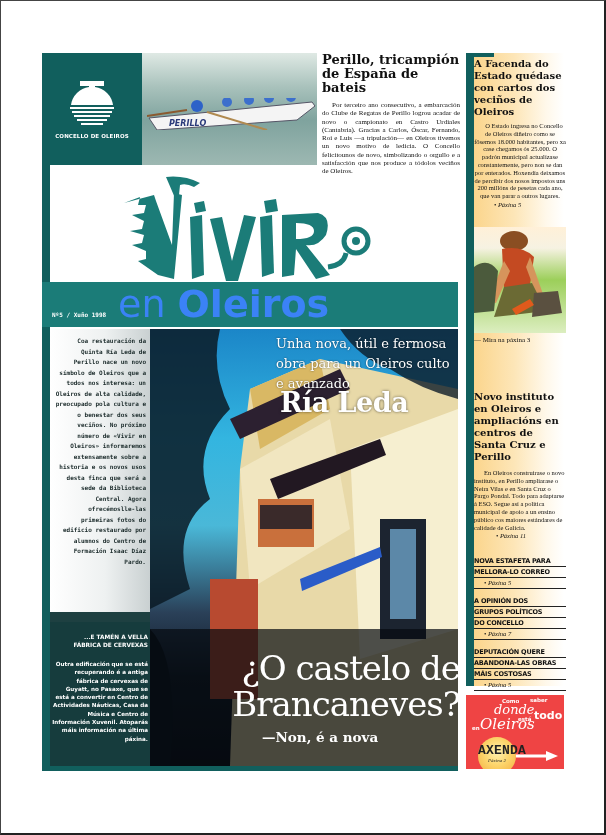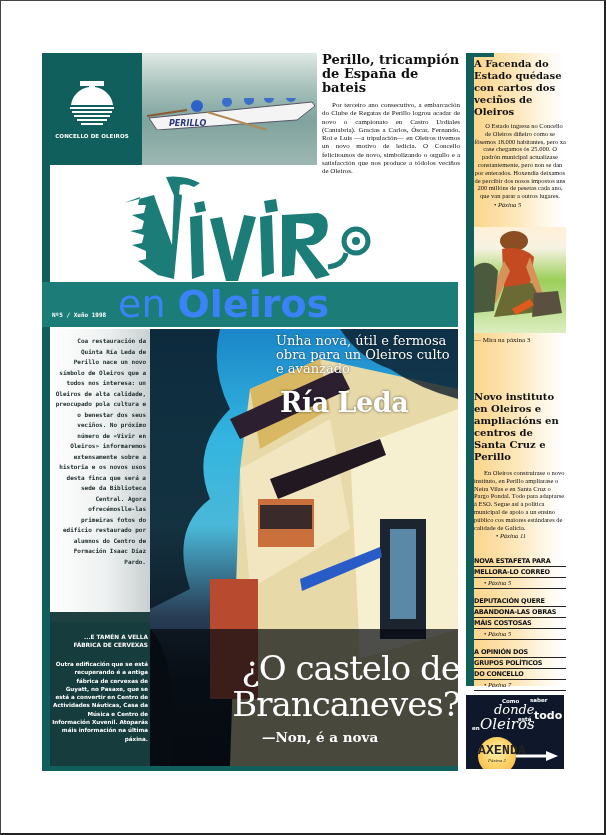--- a/index.html
+++ b/index.html
@@ -39,21 +39,21 @@
 
   .instituto { position: absolute; left: 474px; top: 391px; width: 92px; }
   .instituto-title { font-family: "DejaVu Serif", serif; font-weight: bold; font-size: 10px; line-height: 12px; color: #111; }
   .instituto-body { margin-top: 6px; font-family: "Liberation Serif", serif; font-size: 6.5px; line-height: 7.8px; color: #111; text-indent: 10px; }
 
   .briefs { position: absolute; left: 474px; top: 556px; width: 92px; }
   .brief { margin-bottom: 7px; }
   .brief-line { display: block; border-bottom: 1px solid #222; font-family: "DejaVu Sans", sans-serif; font-weight: bold; font-size: 6.5px; line-height: 10px; color: #111; letter-spacing: -0.2px; }
   .brief-ref { display: block; border-bottom: 1px solid #222; font-family: "Liberation Serif", serif; font-style: italic; font-size: 6.5px; line-height: 10px; padding-left: 10px; color: #111; }
 
-  .axenda-box { position: absolute; left: 466px; top: 695px; width: 98px; height: 74px; background: #0f172a; overflow: hidden; }
+  .axenda-box { position: absolute; left: 466px; top: 695px; width: 98px; height: 74px; background: #ef4444; overflow: hidden; }
   .ax-como { position: absolute; left: 36px; top: 3px; color: #fff; font-family: "DejaVu Sans", sans-serif; font-weight: bold; font-size: 5.5px; }
   .ax-saber { position: absolute; left: 64px; top: 2px; color: #fff; font-family: "DejaVu Sans", sans-serif; font-weight: bold; font-size: 5.5px; }
   .ax-donde { position: absolute; left: 28px; top: 7px; color: #fff; font-family: "DejaVu Serif", serif; font-style: italic; font-size: 13px; }
   .ax-esta { position: absolute; left: 52px; top: 21px; color: #fff; font-family: "DejaVu Sans", sans-serif; font-weight: bold; font-size: 5.5px; }
   .ax-todo { position: absolute; left: 68px; top: 14px; color: #fff; font-family: "DejaVu Sans", sans-serif; font-weight: bold; font-size: 11px; }
   .ax-en { position: absolute; left: 6px; top: 30px; color: #fff; font-family: "DejaVu Sans", sans-serif; font-weight: bold; font-size: 5.5px; }
   .ax-oleiros { position: absolute; left: 14px; top: 20px; color: #fff; font-family: "DejaVu Serif", serif; font-style: italic; font-size: 15px; }
   .ax-circle { position: absolute; left: 12px; top: 42px; width: 38px; height: 38px; border-radius: 50%; background: radial-gradient(circle at 50% 40%, #fff2b0 0%, #fcd46a 45%, #f2a93a 100%); text-align: center; }
   .ax-label { display: block; margin-top: 6px; font-family: Liberation Mono, monospace; font-weight: bold; font-size: 13px; color: #222; letter-spacing: 0.2px; }
   .ax-page { display: block; font-family: "Liberation Serif", serif; font-style: italic; font-size: 5px; color: #222; }
@@ -76,21 +76,21 @@
   .beer-box { position: absolute; left: 50px; top: 622px; width: 100px; height: 144px; background: #163c3d; }
   .beer-title { position: absolute; left: 52px; top: 633px; width: 96px; font-family: "DejaVu Sans", sans-serif; font-weight: bold; font-size: 5.8px; line-height: 8px; color: #fff; text-align: right; }
   .beer-body { position: absolute; left: 52px; top: 660px; width: 96px; font-family: "DejaVu Sans", sans-serif; font-weight: bold; font-size: 5.6px; line-height: 8.3px; color: #fff; text-align: right; }
 
   
   .main-photo { position: absolute; left: 150px; top: 329px; width: 308px; height: 437px; overflow: hidden;
     background: linear-gradient(180deg, #1b86c8 0%, #33b5e0 25%, #4ab8d8 45%, #2a4058 65%, #0e1822 80%, #070b12 100%); }
   .main-photo-bottom-bar { position: absolute; left: 150px; top: 766px; width: 308px; height: 5px; background: #115f5d; }
   .left-bottom-bar { position: absolute; left: 42px; top: 766px; width: 108px; height: 5px; background: #115f5d; }
 
-  .photo-headline { position: absolute; left: 276px; top: 334px; width: 185px; color: #fff; font-family: "DejaVu Serif", serif; font-size: 13px; line-height: 14px; text-shadow: 0 0 2px rgba(0,0,0,0.6); }
+  .photo-headline { position: absolute; left: 276px; top: 334px; width: 185px; color: #fff; font-family: "DejaVu Serif", serif; font-size: 13px; line-height: 20px; text-shadow: 0 0 2px rgba(0,0,0,0.6); }
   .ria-leda { position: absolute; left: 280px; top: 388px; color: #fff; font-family: "DejaVu Serif", serif; font-weight: bold; font-size: 27px; line-height: 30px; letter-spacing: -0.5px; text-shadow: 0 0 3px rgba(0,0,0,0.6); }
 
   .castelo { position: absolute; left: 160px; top: 650px; width: 300px; color: #fff; font-family: "DejaVu Serif", serif; font-size: 34px; line-height: 36px; text-align: right; letter-spacing: -1px; }
   .castelo-sub { position: absolute; left: 262px; top: 729px; width: 210px; color: #fff; font-family: "DejaVu Serif", serif; font-weight: bold; font-size: 13.5px; line-height: 16px; }
   .castelo-sub .l2 { display: block; padding-left: 16px; }
 </style>
 </head>
 <body>
 
 <div class="page-frame"></div>
@@ -167,30 +167,30 @@
   </div>
 </div>
 
 <div class="briefs">
   <div class="brief">
     <span class="brief-line">NOVA ESTAFETA PARA</span>
     <span class="brief-line">MELLORA-LO CORREO</span>
     <span class="brief-ref">• Páxina 5</span>
   </div>
   <div class="brief">
+    <span class="brief-line">A OPINIÓN DOS</span>
+    <span class="brief-line">GRUPOS POLÍTICOS</span>
+    <span class="brief-line">DO CONCELLO</span>
+    <span class="brief-ref">• Páxina 7</span>
+  </div>
+  <div class="brief">
     <span class="brief-line">DEPUTACIÓN QUERE</span>
     <span class="brief-line">ABANDONA-LAS OBRAS</span>
     <span class="brief-line">MÁIS COSTOSAS</span>
     <span class="brief-ref">• Páxina 5</span>
-  </div>
-  <div class="brief">
-    <span class="brief-line">A OPINIÓN DOS</span>
-    <span class="brief-line">GRUPOS POLÍTICOS</span>
-    <span class="brief-line">DO CONCELLO</span>
-    <span class="brief-ref">• Páxina 7</span>
   </div>
 </div>
 
 <div class="axenda-box">
   <span class="ax-como">Como</span>
   <span class="ax-saber">saber</span>
   <span class="ax-donde">donde</span>
   <span class="ax-esta">está</span>
   <span class="ax-todo">todo</span>
   <span class="ax-en">en</span>

